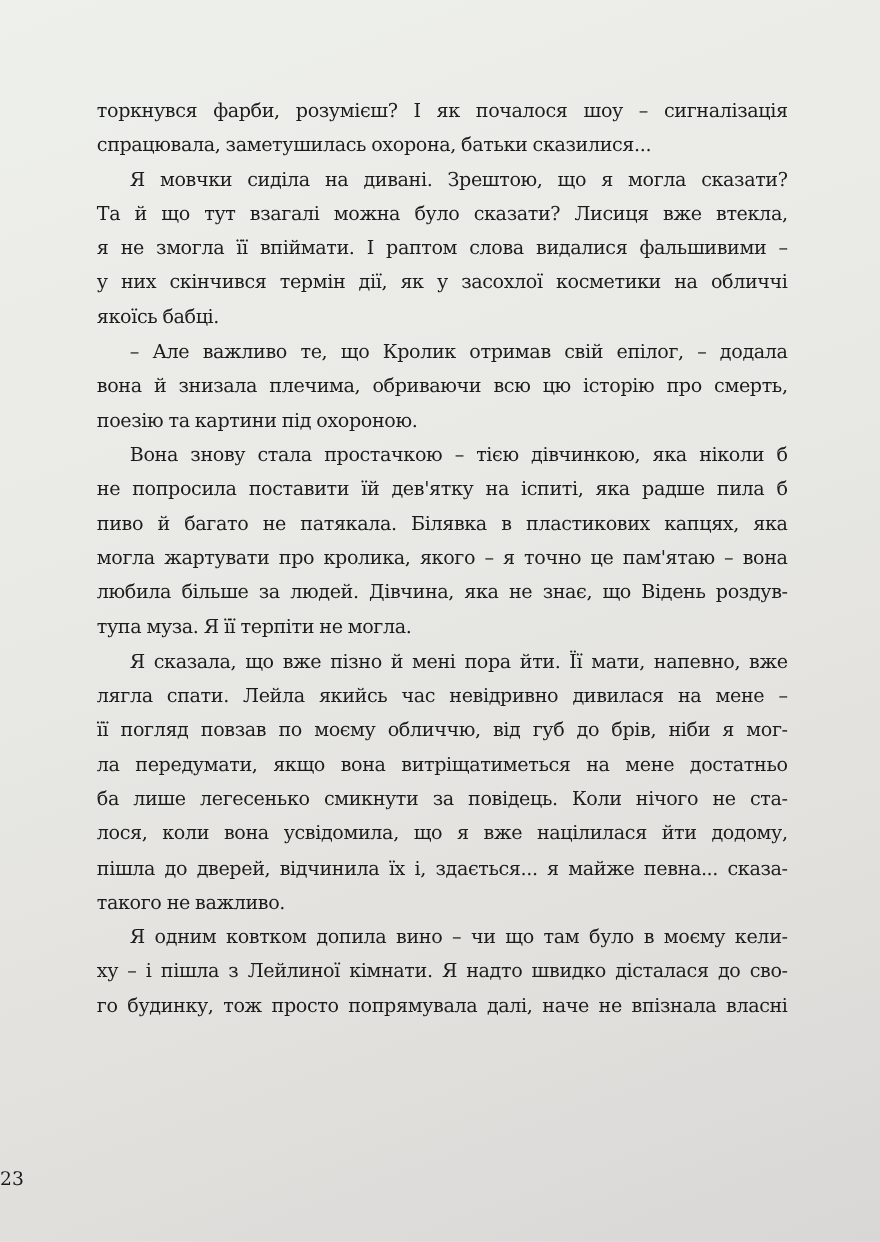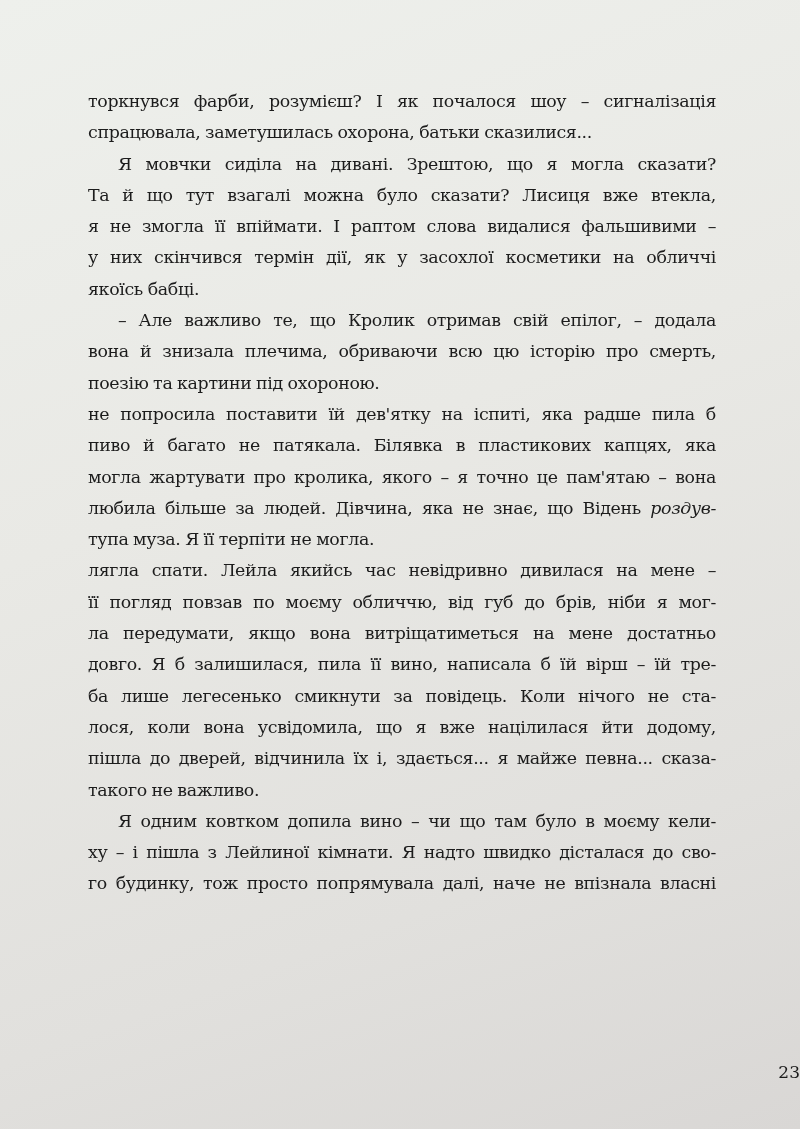--- a/index.html
+++ b/index.html
@@ -38,57 +38,57 @@
       overflow: visible;
     }
     .line.last {
       text-align: right;
       text-align-last: left;
     }
     .line.indent {
       text-indent: 30px;
     }
     .it {
-      font-style: italic;
     }
     .page-number {
       position: absolute;
       left: 0;
       width: 800px;
       top: 1062px;
-      text-align: right;
+      text-align: left;
       font-family: "DejaVu Serif", serif;
       font-size: 17px;
       color: #1a1a1a;
     }
   </style>
 </head>
 <body>
 
 <div class="page">
   <div class="text-block">
     <div class="line">торкнувся фарби, розумієш? І як почалося шоу – сигналізація</div>
     <div class="line last">спрацювала, заметушилась охорона, батьки сказилися...</div>
     <div class="line indent">Я мовчки сиділа на дивані. Зрештою, що я могла сказати?</div>
     <div class="line">Та й що тут взагалі можна було сказати? Лисиця вже втекла,</div>
     <div class="line">я не змогла її впіймати. І раптом слова видалися фальшивими –</div>
     <div class="line">у них скінчився термін дії, як у засохлої косметики на обличчі</div>
     <div class="line last">якоїсь бабці.</div>
     <div class="line indent">– Але важливо те, що Кролик отримав свій епілог, – додала</div>
     <div class="line">вона й знизала плечима, обриваючи всю цю історію про смерть,</div>
     <div class="line last">поезію та картини під охороною.</div>
+    <div class="line indent">Вона знову стала простачкою – тією дівчинкою, яка ніколи б</div>
     <div class="line">не попросила поставити їй дев'ятку на іспиті, яка радше пила б</div>
     <div class="line">пиво й багато не патякала. Білявка в пластикових капцях, яка</div>
     <div class="line">могла жартувати про кролика, якого – я точно це пам'ятаю – вона</div>
     <div class="line"><span>любила більше за людей. Дівчина, яка не знає, що Відень </span><span class="it">роздув-</span></div>
     <div class="line last">тупа муза. Я її терпіти не могла.</div>
+    <div class="line indent">Я сказала, що вже пізно й мені пора йти. Її мати, напевно, вже</div>
     <div class="line">лягла спати. Лейла якийсь час невідривно дивилася на мене –</div>
     <div class="line">її погляд повзав по моєму обличчю, від губ до брів, ніби я мог-</div>
     <div class="line">ла передумати, якщо вона витріщатиметься на мене достатньо</div>
-    <div class="line">довго. Я б залишилася, пила її вино, написала б їй вірш – їй тре-</div>
     <div class="line">ба лише легесенько смикнути за повідець. Коли нічого не ста-</div>
     <div class="line">лося, коли вона усвідомила, що я вже націлилася йти додому,</div>
     <div class="line">пішла до дверей, відчинила їх і, здається... я майже певна... сказа-</div>
     <div class="line last">такого не важливо.</div>
     <div class="line indent">Я одним ковтком допила вино – чи що там було в моєму кели-</div>
     <div class="line">ху – і пішла з Лейлиної кімнати. Я надто швидко дісталася до сво-</div>
     <div class="line">го будинку, тож просто попрямувала далі, наче не впізнала власні</div>
   </div>
 
   <div class="page-number">23</div>

